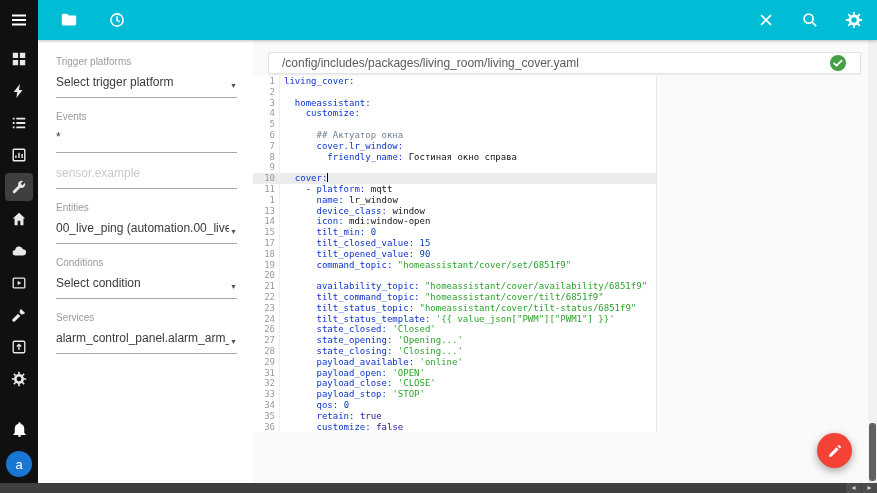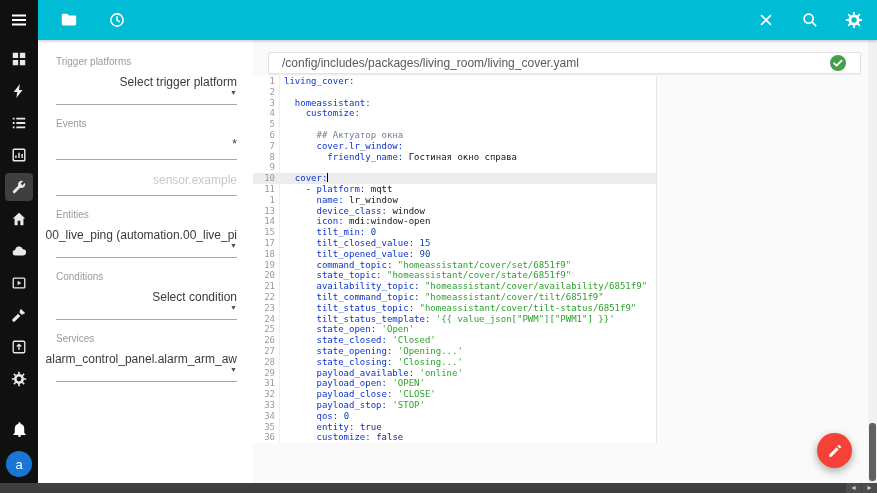--- a/index.html
+++ b/index.html
@@ -31,21 +31,21 @@
   .topbar-right{margin-left:auto;display:flex;gap:26px;align-items:center;}
   .ibtn{cursor:pointer;display:inline-flex;color:#fff;}
   .ibtn .icon{width:18px;height:18px;}
 
   
   .form-panel{position:absolute;left:38px;top:40px;width:215px;bottom:6px;background:#fff;
               padding:16px 16px 0 18px;box-sizing:border-box;z-index:2;}
   .field{margin-bottom:13px;}
   .flabel{font-size:10px;color:#9a9a9a;margin-bottom:8px;}
   .fcontrol{display:flex;align-items:flex-end;border-bottom:1px solid #a8a8a8;padding-bottom:8px;
-            font-size:12px;color:#3a3a3a;cursor:pointer;flex-direction:column;}
+            font-size:12px;color:#3a3a3a;cursor:pointer;}
   .fval{flex:1;white-space:nowrap;overflow:hidden;}
   .fval.ph{color:#c9c9c9;}
   .fcaret{font-size:7px;color:#505050;margin-left:1px;flex:none;}
 
   
   .main{position:absolute;left:253px;top:40px;right:9px;bottom:10px;background:#fafafa;overflow:hidden;}
   .path-card{margin:12px 7px 0 15px;height:22px;background:#fff;border:1px solid #e3e3e3;border-radius:2px;
              box-shadow:0 1px 2px rgba(0,0,0,.06);display:flex;align-items:center;padding:0 13px;box-sizing:border-box;}
   .path-text{font-size:12px;color:#5a5a5a;flex:1;white-space:nowrap;overflow:hidden;}
   .check{width:18px;height:18px;flex:none;}
@@ -350,43 +350,38 @@
         <div class="crow">
           <span class="ln">18</span>
           <span class="code">      <span class="tok-key">tilt_opened_value:</span> <span class="tok-num">90</span></span>
         </div>
         <div class="crow">
           <span class="ln">19</span>
           <span class="code">      <span class="tok-key">command_topic:</span> <span class="tok-str">"homeassistant/cover/set/6851f9"</span></span>
         </div>
         <div class="crow">
           <span class="ln">20</span>
-          <span class="code">      <span class="tok-key">state_topic:</span> <span class="tok-str">"homeassistant/cover/state/6851f9"</span></span>
         </div>
         <div class="crow">
           <span class="ln">21</span>
           <span class="code">      <span class="tok-key">availability_topic:</span> <span class="tok-str">"homeassistant/cover/availability/6851f9"</span></span>
         </div>
         <div class="crow">
           <span class="ln">22</span>
           <span class="code">      <span class="tok-key">tilt_command_topic:</span> <span class="tok-str">"homeassistant/cover/tilt/6851f9"</span></span>
         </div>
         <div class="crow">
           <span class="ln">23</span>
           <span class="code">      <span class="tok-key">tilt_status_topic:</span> <span class="tok-str">"homeassistant/cover/tilt-status/6851f9"</span></span>
         </div>
         <div class="crow">
           <span class="ln">24</span>
           <span class="code">      <span class="tok-key">tilt_status_template:</span> <span class="tok-str">'{{ value_json["PWM"]["PWM1"] }}'</span></span>
         </div>
         <div class="crow">
-          <span class="ln">25</span>
-          <span class="code">      <span class="tok-key">state_open:</span> <span class="tok-str">'Open'</span></span>
-        </div>
-        <div class="crow">
           <span class="ln">26</span>
           <span class="code">      <span class="tok-key">state_closed:</span> <span class="tok-str">'Closed'</span></span>
         </div>
         <div class="crow">
           <span class="ln">27</span>
           <span class="code">      <span class="tok-key">state_opening:</span> <span class="tok-str">'Opening...'</span></span>
         </div>
         <div class="crow">
           <span class="ln">28</span>
           <span class="code">      <span class="tok-key">state_closing:</span> <span class="tok-str">'Closing...'</span></span>
@@ -406,21 +401,21 @@
         <div class="crow">
           <span class="ln">33</span>
           <span class="code">      <span class="tok-key">payload_stop:</span> <span class="tok-str">'STOP'</span></span>
         </div>
         <div class="crow">
           <span class="ln">34</span>
           <span class="code">      <span class="tok-key">qos:</span> <span class="tok-num">0</span></span>
         </div>
         <div class="crow">
           <span class="ln">35</span>
-          <span class="code">      <span class="tok-key">entity:</span> <span class="tok-bool">true</span></span>
+          <span class="code">      <span class="tok-key">retain:</span> <span class="tok-bool">true</span></span>
         </div>
         <div class="crow">
           <span class="ln">36</span>
           <span class="code">      <span class="tok-key">customize:</span> <span class="tok-bool">false</span></span>
         </div>
       </div>
   </main>
 
   <div class="vscroll">
     <div class="vthumb"></div>

